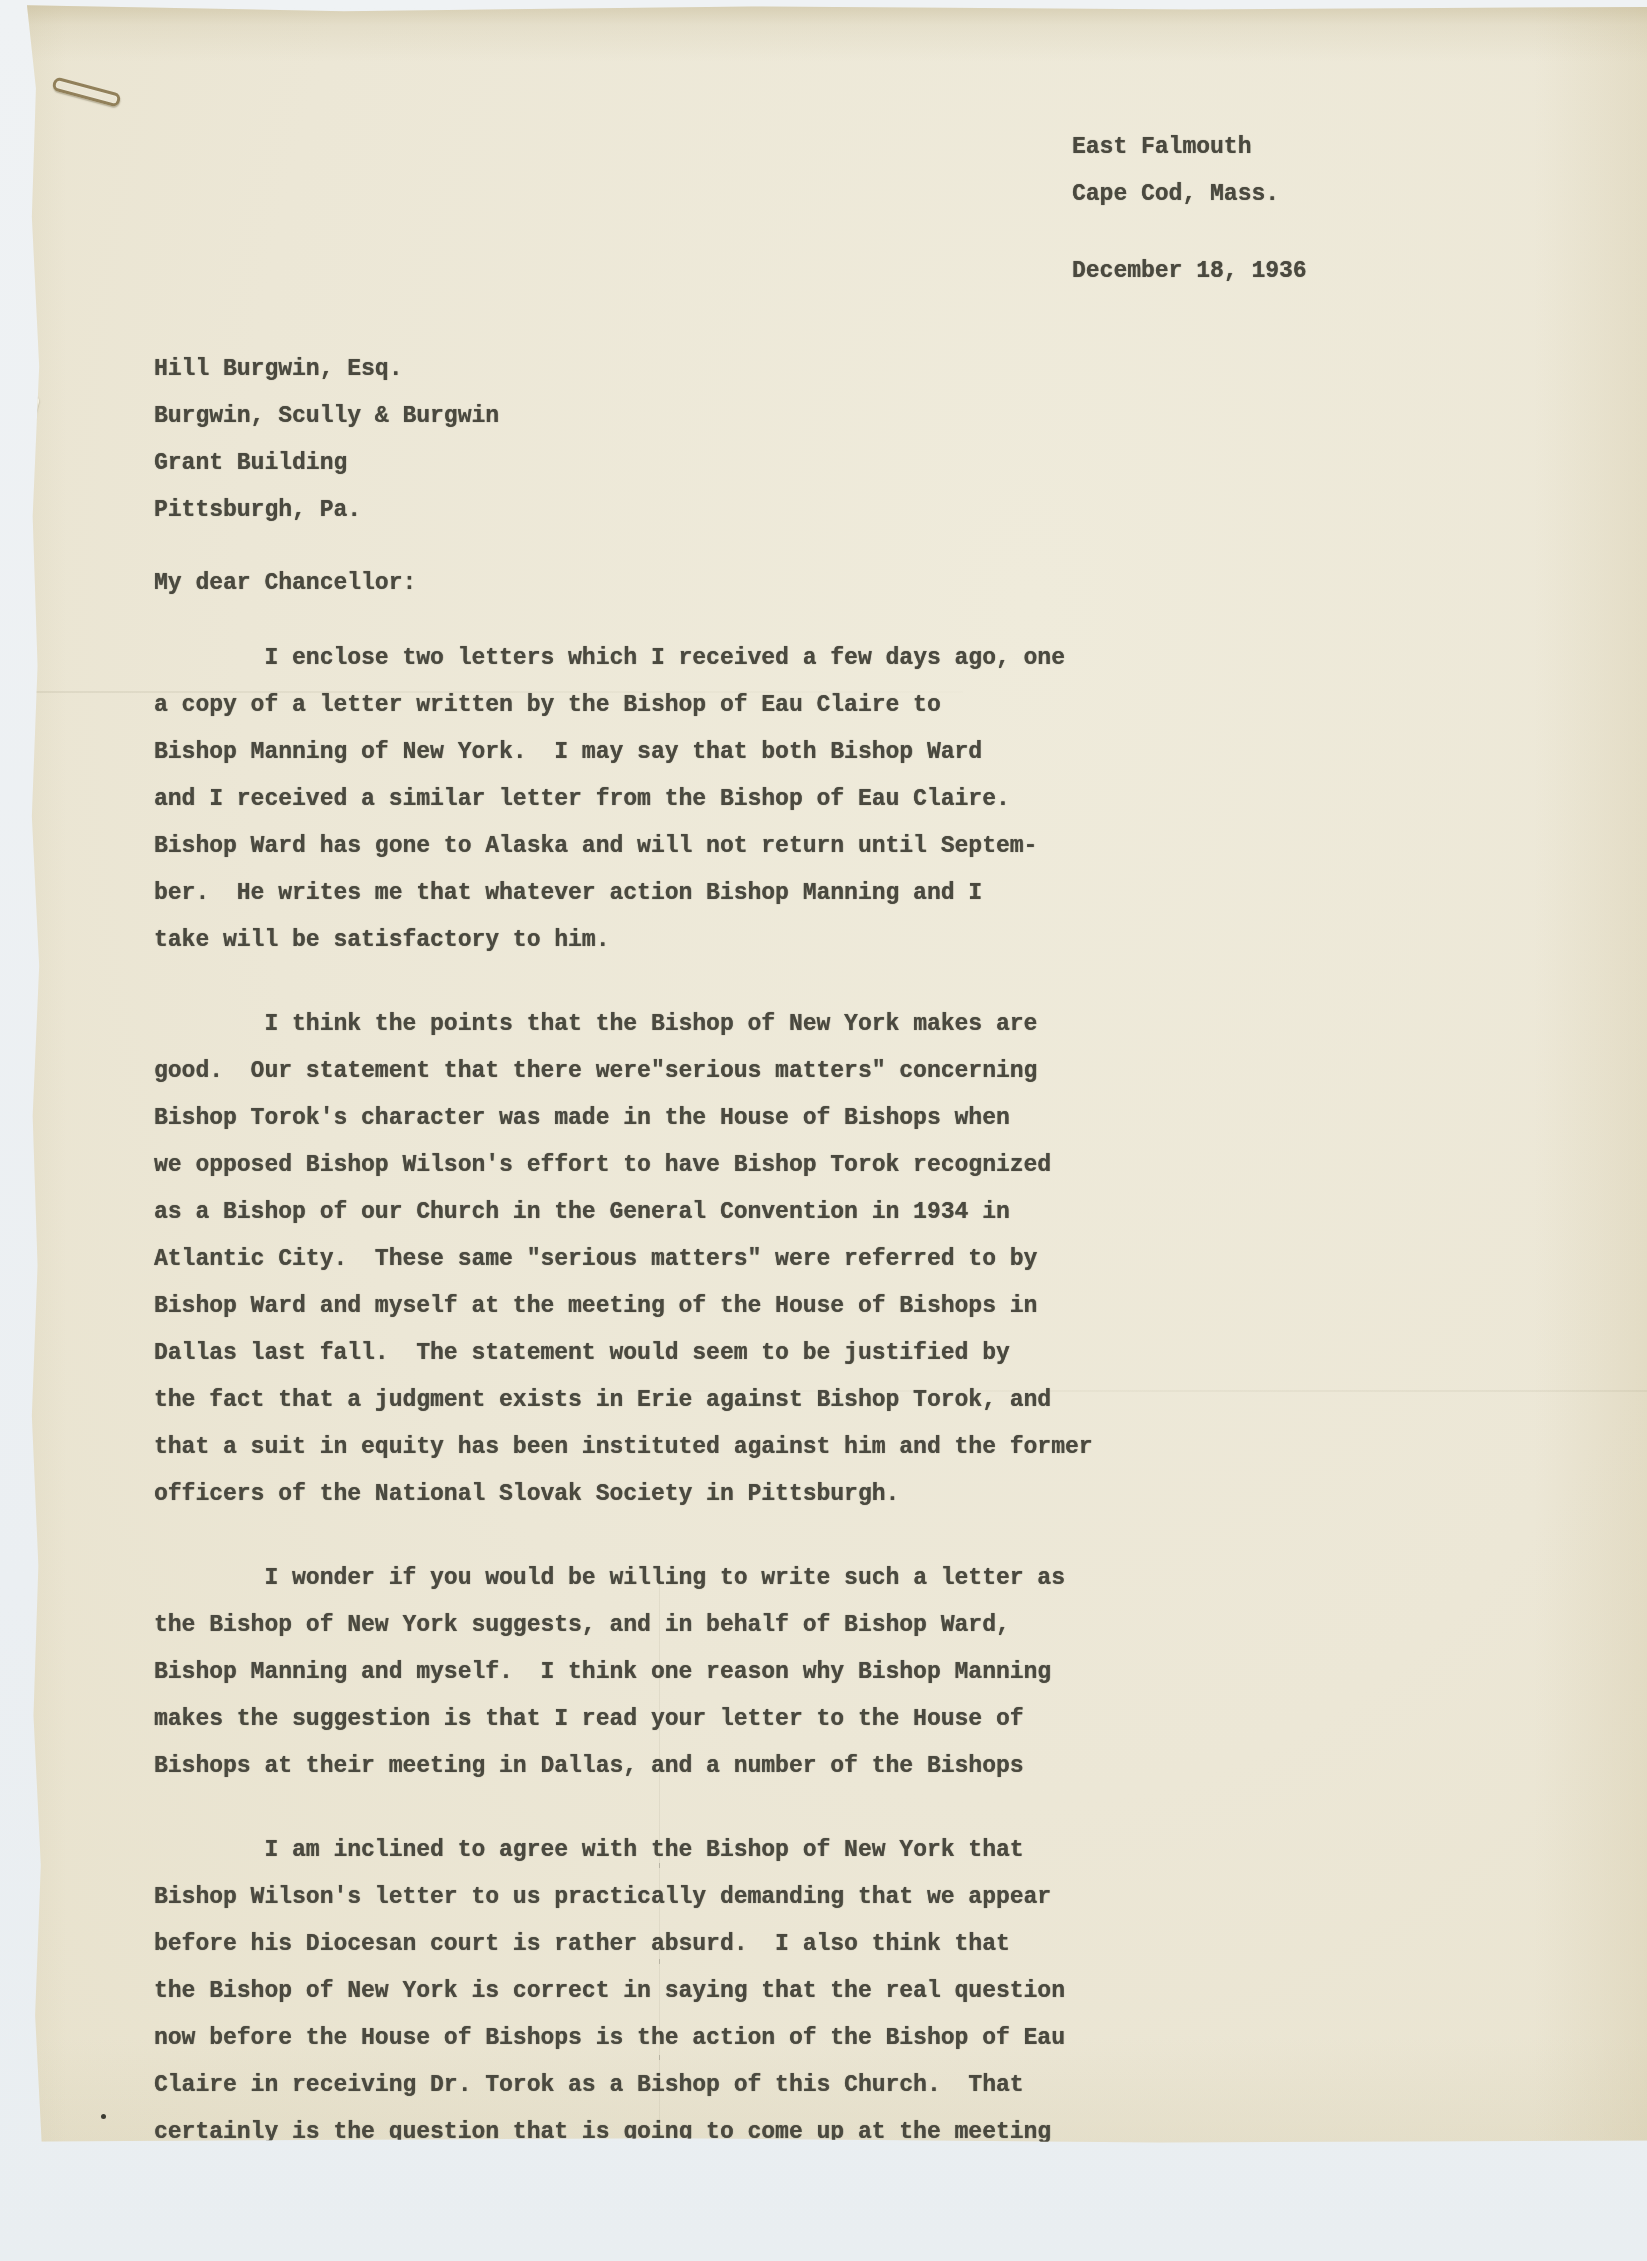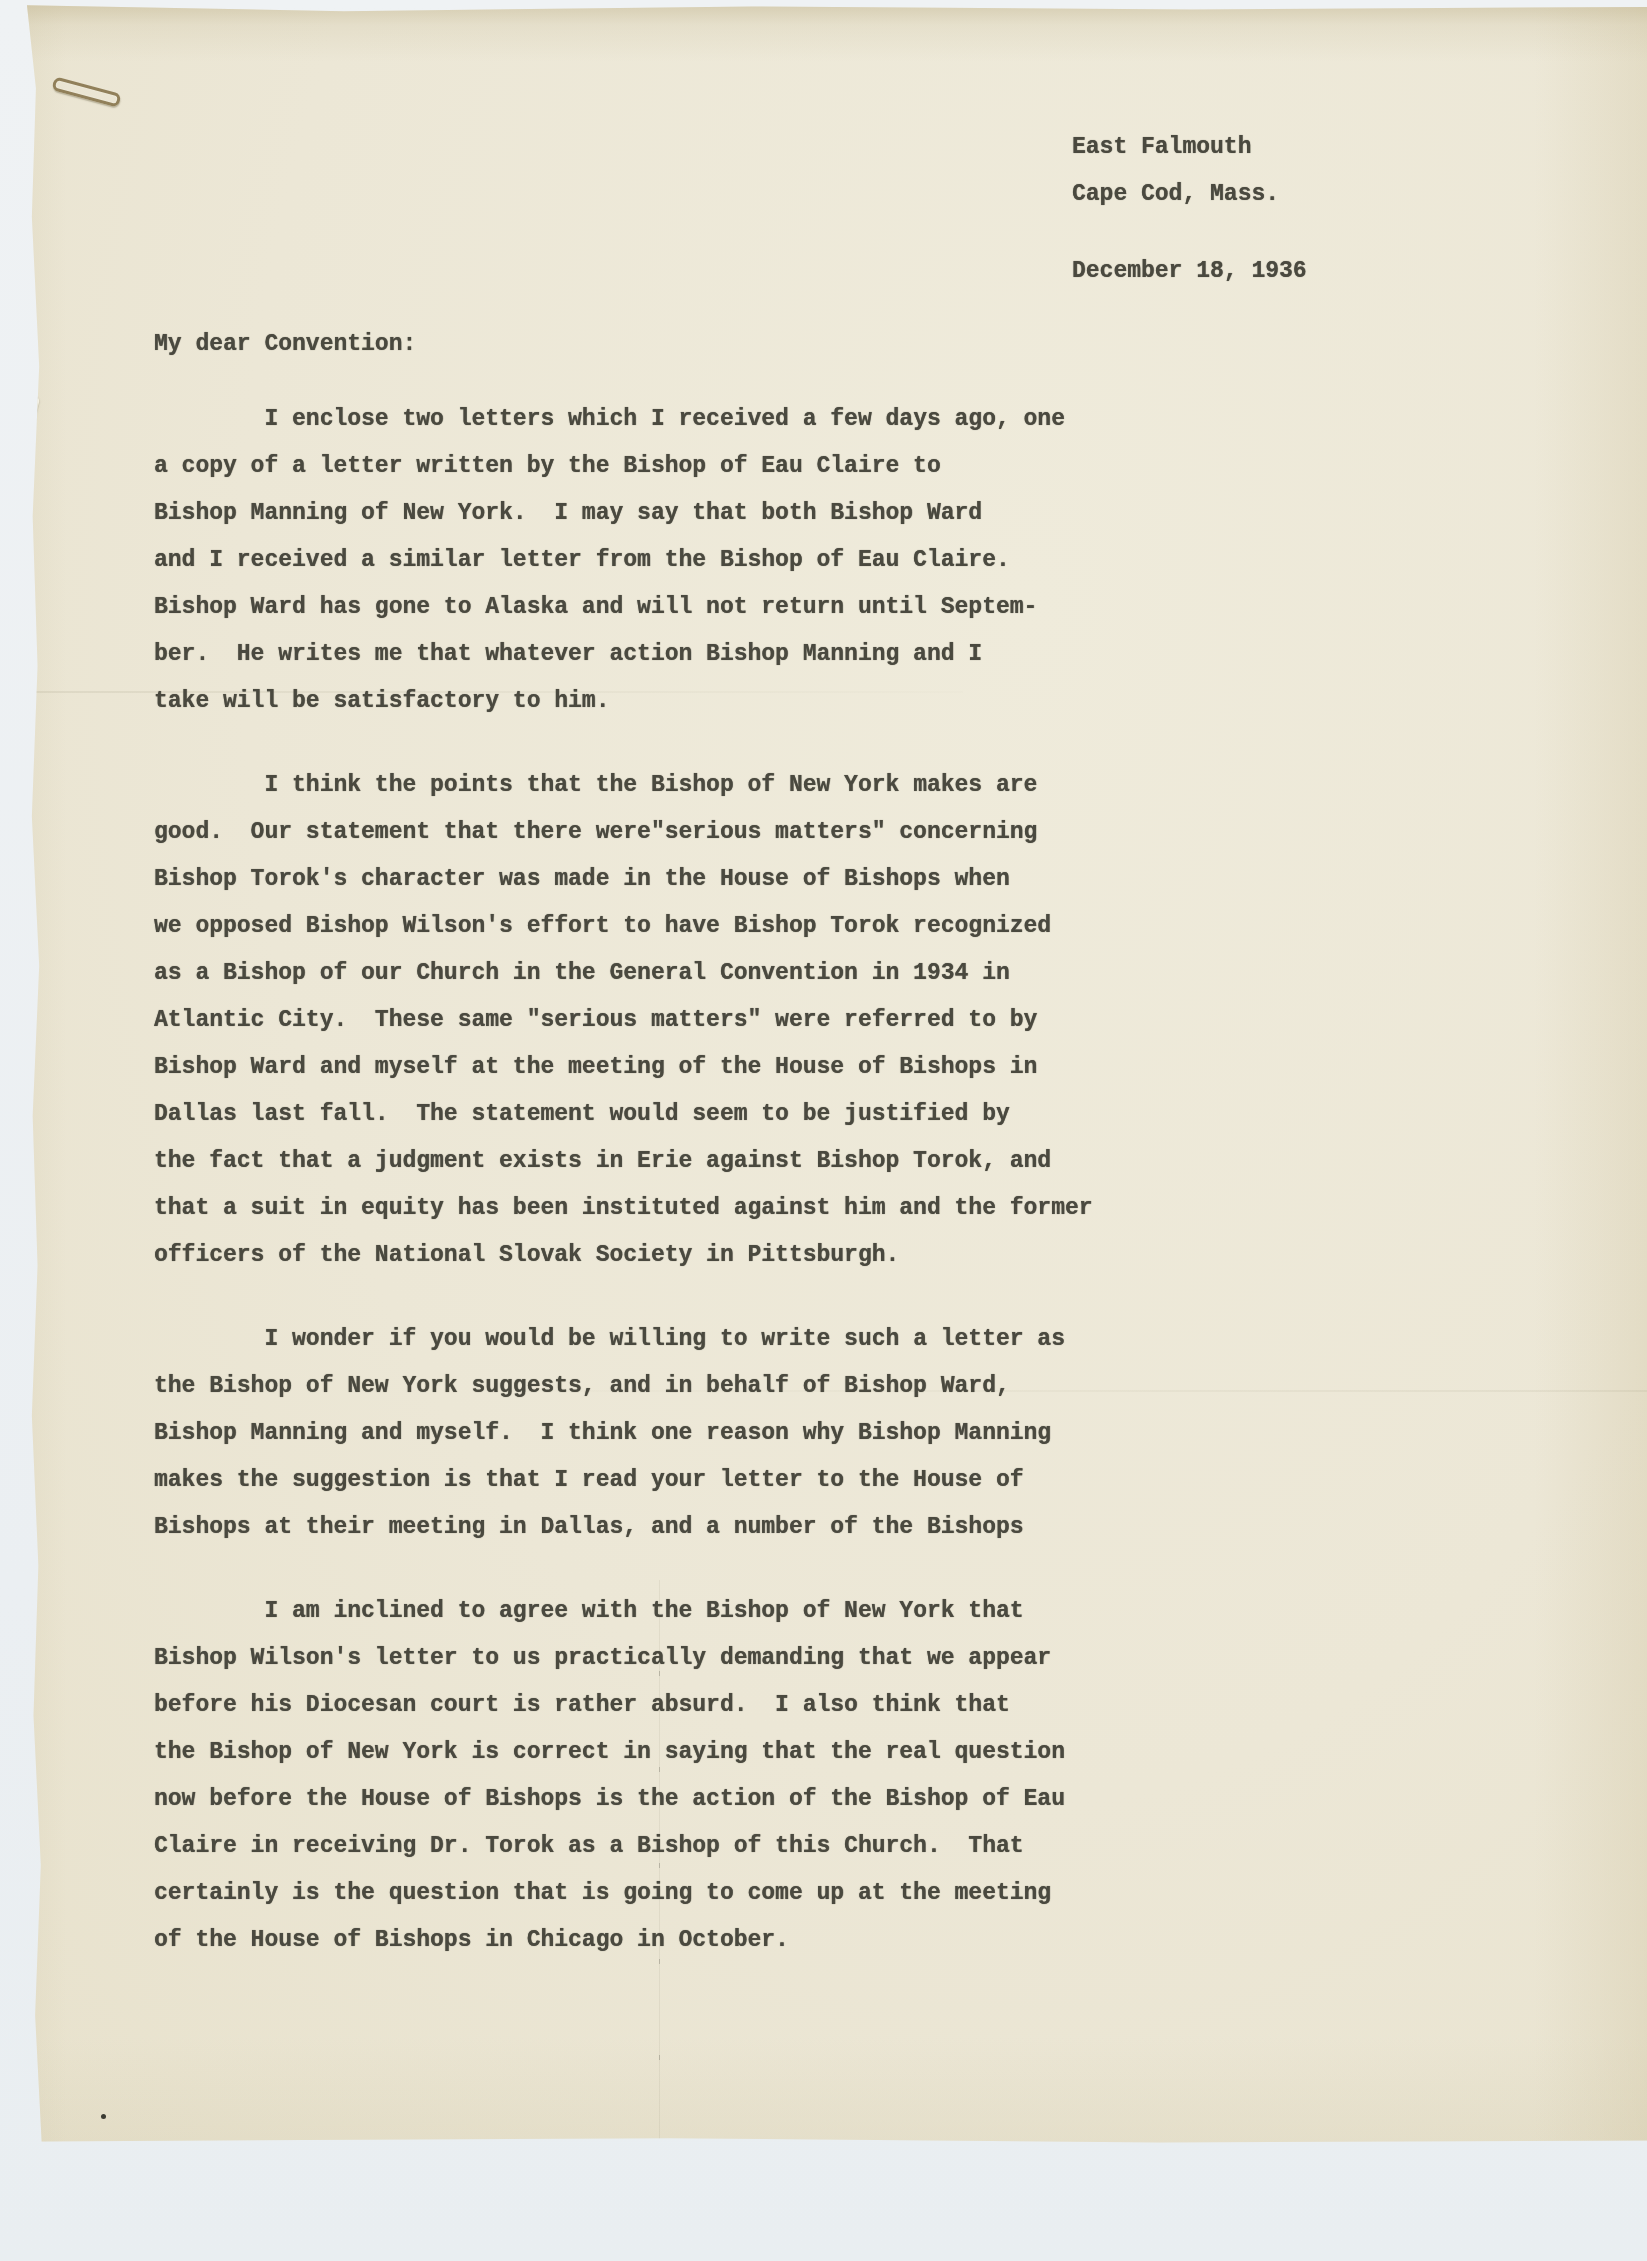--- a/index.html
+++ b/index.html
@@ -118,21 +118,25 @@
     <div class="tear-flap"></div>
     <div class="crease-h"></div>
     <div class="crease-h2"></div>
     <div class="crease-v"></div>
     <div class="speck"></div>
 
     <div class="content">
       <div class="typed sender">East Falmouth
 Cape Cod, Mass.</div>
       <div class="typed date">December 18, 1936</div>
-      <div class="typed salutation">My dear Convention:</div>
+      <div class="typed recipient">Hill Burgwin, Esq.
+Burgwin, Scully &amp; Burgwin
+Grant Building
+Pittsburgh, Pa.</div>
+      <div class="typed salutation">My dear Chancellor:</div>
       <div class="typed para para-first">        I enclose two letters which I received a few days ago, one
 a copy of a letter written by the Bishop of Eau Claire to
 Bishop Manning of New York.  I may say that both Bishop Ward
 and I received a similar letter from the Bishop of Eau Claire.
 Bishop Ward has gone to Alaska and will not return until Septem-
 ber.  He writes me that whatever action Bishop Manning and I
 take will be satisfactory to him.</div>
       <div class="typed para">        I think the points that the Bishop of New York makes are
 good.  Our statement that there were"serious matters" concerning
 Bishop Torok's character was made in the House of Bishops when

